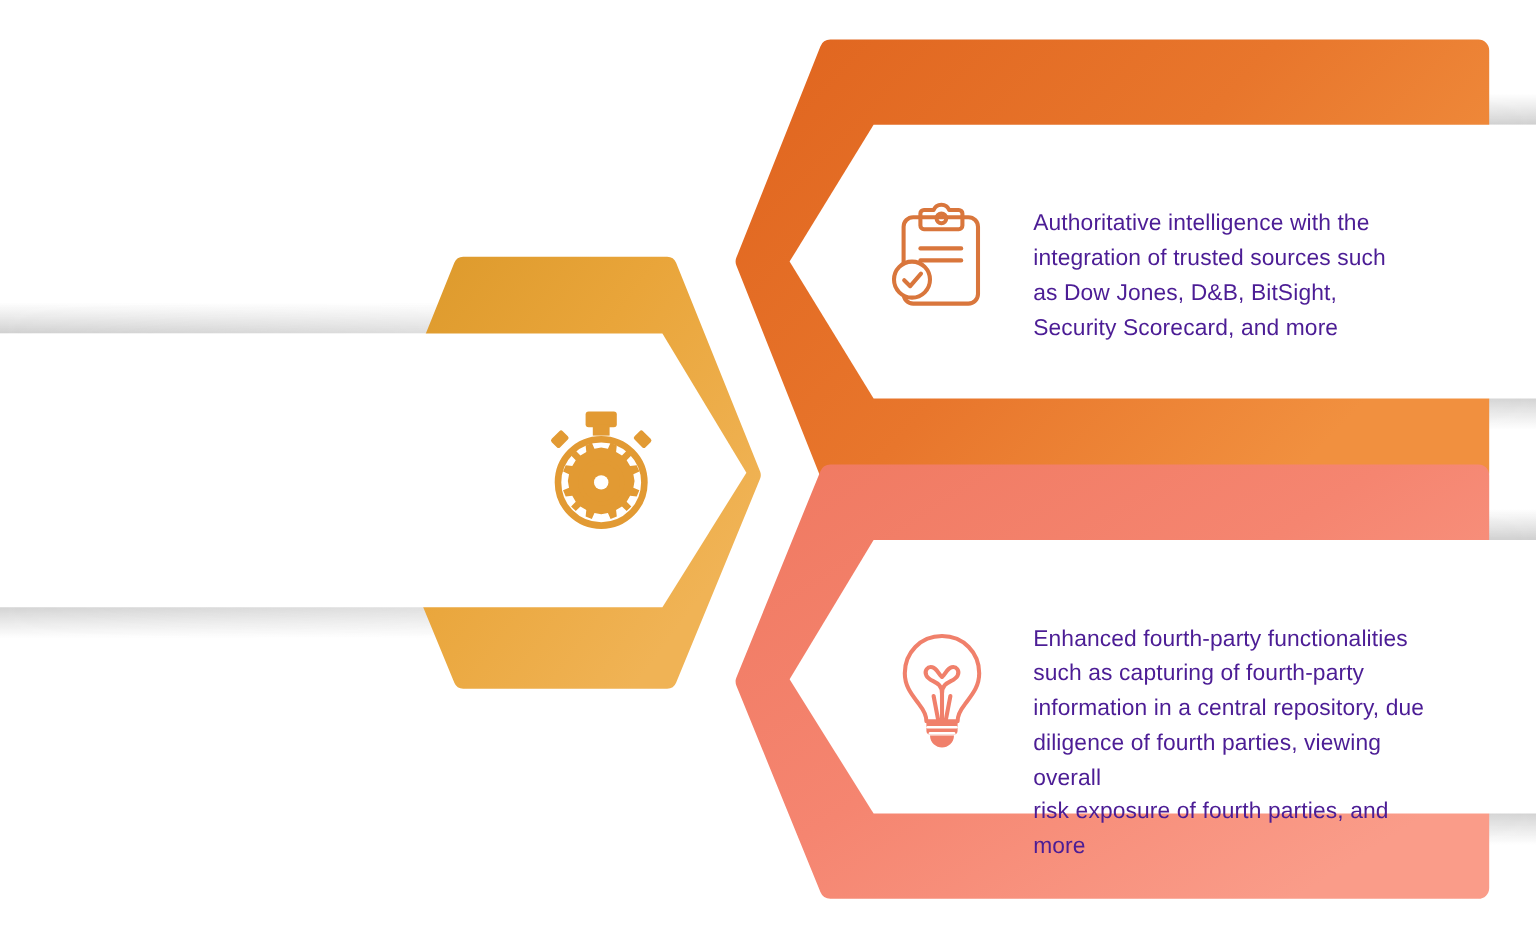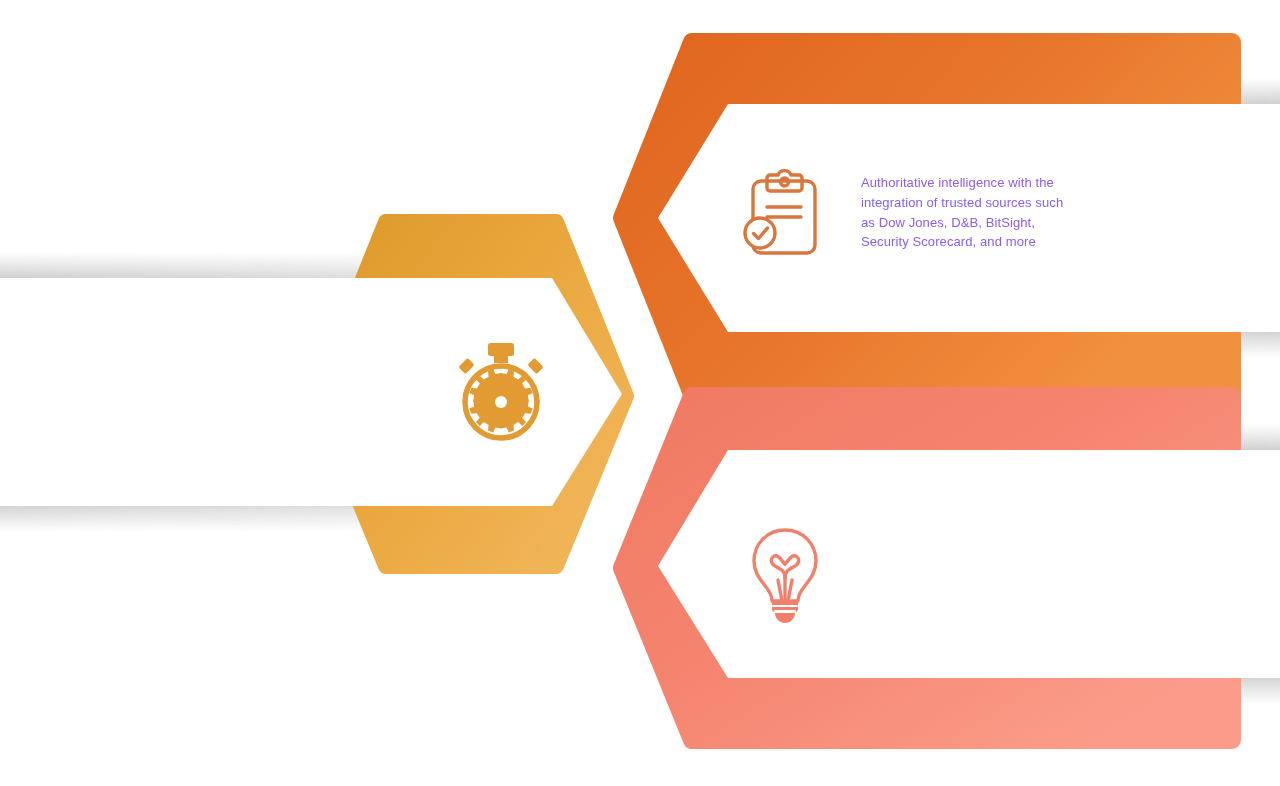--- a/index.html
+++ b/index.html
@@ -22,23 +22,23 @@
   .layer {
     position: absolute;
     left: 0;
     top: 0;
     width: 1280px;
     height: 786px;
   }
   .node-text {
     position: absolute;
     font-family: "Liberation Sans", sans-serif;
-    font-size: 13px;
+    font-size: 19px;
     line-height: 1.52;
-    color: #8b5cf6;
+    color: #4c1d95;
     letter-spacing: 0.1px;
     white-space: pre-line;
   }
   #text-left {
     left: 60px;
     top: 340px;
     width: 360px;
     text-align: right;
   }
   #text-top {
@@ -208,14 +208,19 @@
       </g>
     </svg>
   </div>
 
 
   <div class="node-text" id="text-top">Authoritative intelligence with the
 integration of trusted sources such
 as Dow Jones, D&amp;B, BitSight,
 Security Scorecard, and more</div>
 
+  <div class="node-text" id="text-bottom">Enhanced fourth-party functionalities
+such as capturing of fourth-party
+information in a central repository, due
+diligence of fourth parties, viewing overall
+risk exposure of fourth parties, and more</div>
 
 </div>
 
 </body></html>

